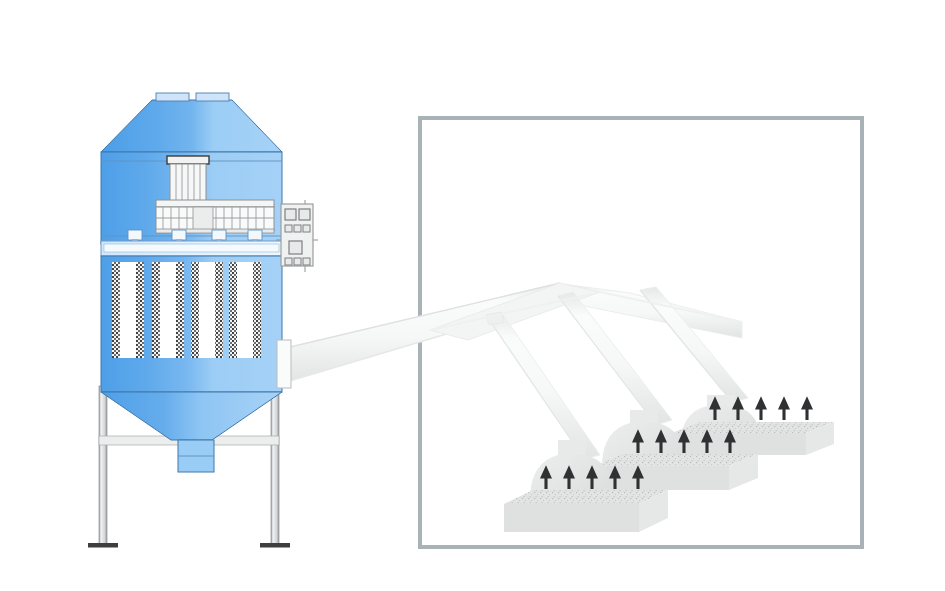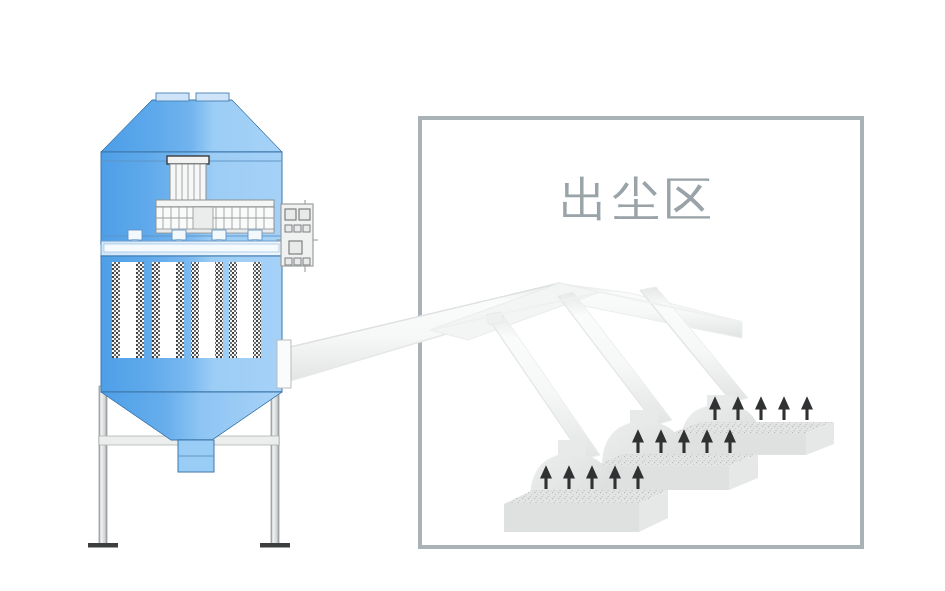--- a/index.html
+++ b/index.html
@@ -340,15 +340,14 @@
       <rect x="294" y="225" width="7" height="7" fill="#e8e9e9" stroke="#7c7f80" stroke-width="1"></rect>
       <rect x="303" y="225" width="7" height="7" fill="#e8e9e9" stroke="#7c7f80" stroke-width="1"></rect>
       <rect x="289" y="241" width="13" height="13" fill="#e8e9e9" stroke="#7c7f80" stroke-width="1.2"></rect>
       <rect x="285" y="258" width="7" height="7" fill="#e8e9e9" stroke="#7c7f80" stroke-width="1"></rect>
       <rect x="294" y="258" width="7" height="7" fill="#e8e9e9" stroke="#7c7f80" stroke-width="1"></rect>
       <rect x="303" y="258" width="7" height="7" fill="#e8e9e9" stroke="#7c7f80" stroke-width="1"></rect>
     </g>
 
   </svg>
 
-  <div class="zone-label">出尘区</div>
 
 </div>
 
 </body></html>

